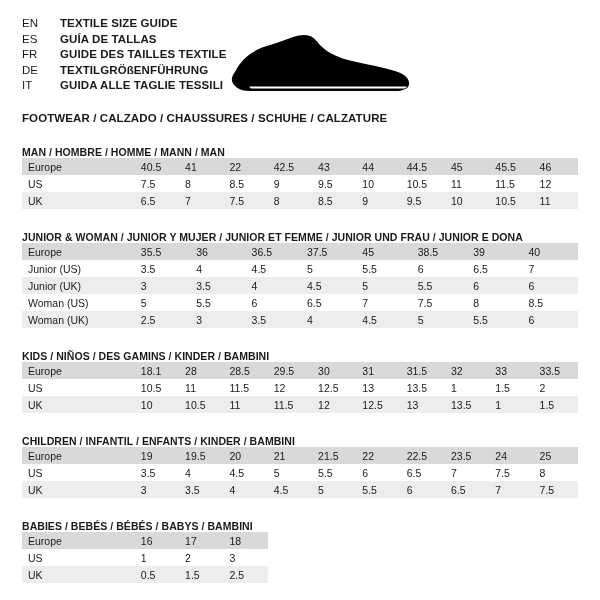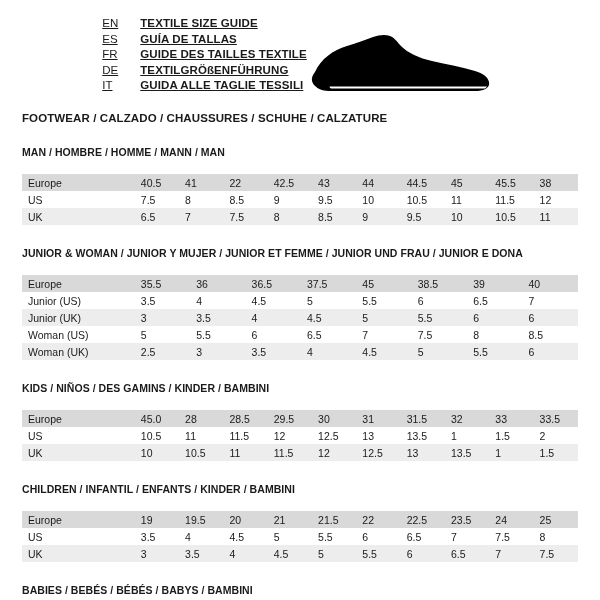--- a/index.html
+++ b/index.html
@@ -19,22 +19,21 @@
     width: 600px;
     height: 600px;
     box-sizing: border-box;
     padding: 16px 22px 0 22px;
   }
 
   
   .header {
     display: flex;
     align-items: flex-start;
-    justify-content: center;
-    text-decoration: underline;
+    justify-content: flex-start;
   }
   .lang-table {
     border-collapse: collapse;
   }
   .lang-table td {
     font-size: 11.5px;
     line-height: 15.5px;
     padding: 0;
     vertical-align: top;
     white-space: nowrap;
@@ -62,21 +61,21 @@
     letter-spacing: 0.1px;
   }
 
   
   .section {
     margin-top: 22px;
   }
   .section-title {
     font-size: 10.5px;
     font-weight: 700;
-    padding-bottom: 16px;
+    padding-bottom: 0;
     letter-spacing: 0.05px;
   }
   table.size {
     border-collapse: collapse;
     table-layout: fixed;
     width: 556px;
   }
   table.size tr { height: 17px; }
   table.size td {
     font-size: 10.5px;
@@ -170,21 +169,21 @@
           <td class="rowlabel">Europe</td>
           <td>40.5</td>
           <td>41</td>
           <td>22</td>
           <td>42.5</td>
           <td>43</td>
           <td>44</td>
           <td>44.5</td>
           <td>45</td>
           <td>45.5</td>
-          <td>38</td>
+          <td>46</td>
         </tr>
         <tr>
           <td class="rowlabel">US</td>
           <td>7.5</td>
           <td>8</td>
           <td>8.5</td>
           <td>9</td>
           <td>9.5</td>
           <td>10</td>
           <td>10.5</td>
@@ -295,21 +294,21 @@
           <col style="width:44px">
           <col style="width:44px">
           <col style="width:44px">
           <col style="width:44px">
           <col style="width:44px">
           <col style="width:44px">
       </colgroup>
       <tbody>
         <tr class="hdr">
           <td class="rowlabel">Europe</td>
-          <td>45.0</td>
+          <td>18.1</td>
           <td>28</td>
           <td>28.5</td>
           <td>29.5</td>
           <td>30</td>
           <td>31</td>
           <td>31.5</td>
           <td>32</td>
           <td>33</td>
           <td>33.5</td>
         </tr>

